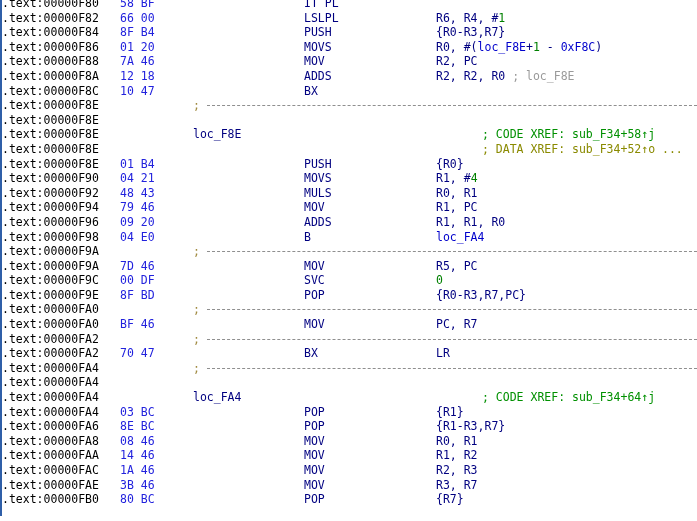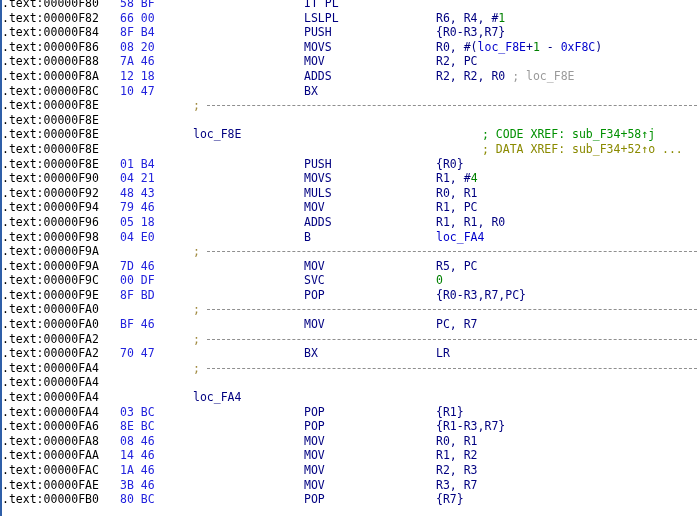--- a/index.html
+++ b/index.html
@@ -88,21 +88,21 @@
         <span class="col c-ops"><span class="reg">R6, R4, #</span><span class="imm">1</span></span>
       </div>
       <div class="row">
         <span class="col c-addr">.text:00000F84</span>
         <span class="col c-bytes">8F B4</span>
         <span class="col c-mnem">PUSH</span>
         <span class="col c-ops"><span class="reg">{R0-R3,R7}</span></span>
       </div>
       <div class="row">
         <span class="col c-addr">.text:00000F86</span>
-        <span class="col c-bytes">08 20</span>
+        <span class="col c-bytes">01 20</span>
         <span class="col c-mnem">MOVS</span>
         <span class="col c-ops"><span class="reg">R0, #(</span><span class="loc">loc_F8E</span><span class="reg">+</span><span class="imm">1</span><span class="reg"> - </span><span class="hexn">0xF8C</span><span class="reg">)</span></span>
       </div>
       <div class="row">
         <span class="col c-addr">.text:00000F88</span>
         <span class="col c-bytes">7A 46</span>
         <span class="col c-mnem">MOV</span>
         <span class="col c-ops"><span class="reg">R2, PC</span></span>
       </div>
       <div class="row">
@@ -152,21 +152,21 @@
         <span class="col c-ops"><span class="reg">R0, R1</span></span>
       </div>
       <div class="row">
         <span class="col c-addr">.text:00000F94</span>
         <span class="col c-bytes">79 46</span>
         <span class="col c-mnem">MOV</span>
         <span class="col c-ops"><span class="reg">R1, PC</span></span>
       </div>
       <div class="row">
         <span class="col c-addr">.text:00000F96</span>
-        <span class="col c-bytes">05 18</span>
+        <span class="col c-bytes">09 20</span>
         <span class="col c-mnem">ADDS</span>
         <span class="col c-ops"><span class="reg">R1, R1, R0</span></span>
       </div>
       <div class="row">
         <span class="col c-addr">.text:00000F98</span>
         <span class="col c-bytes">04 E0</span>
         <span class="col c-mnem">B</span>
         <span class="col c-ops"><span class="loc">loc_FA4</span></span>
       </div>
       <div class="row">
@@ -218,20 +218,21 @@
         <span class="col c-addr">.text:00000FA4</span>
         <span class="sep-semi">;</span>
         <span class="sep-dash"></span>
       </div>
       <div class="row">
         <span class="col c-addr">.text:00000FA4</span>
       </div>
       <div class="row">
         <span class="col c-addr">.text:00000FA4</span>
         <span class="col c-label">loc_FA4</span>
+        <span class="col c-cmt code-xref">; CODE XREF: sub_F34+64↑j</span>
       </div>
       <div class="row">
         <span class="col c-addr">.text:00000FA4</span>
         <span class="col c-bytes">03 BC</span>
         <span class="col c-mnem">POP</span>
         <span class="col c-ops"><span class="reg">{R1}</span></span>
       </div>
       <div class="row">
         <span class="col c-addr">.text:00000FA6</span>
         <span class="col c-bytes">8E BC</span>

